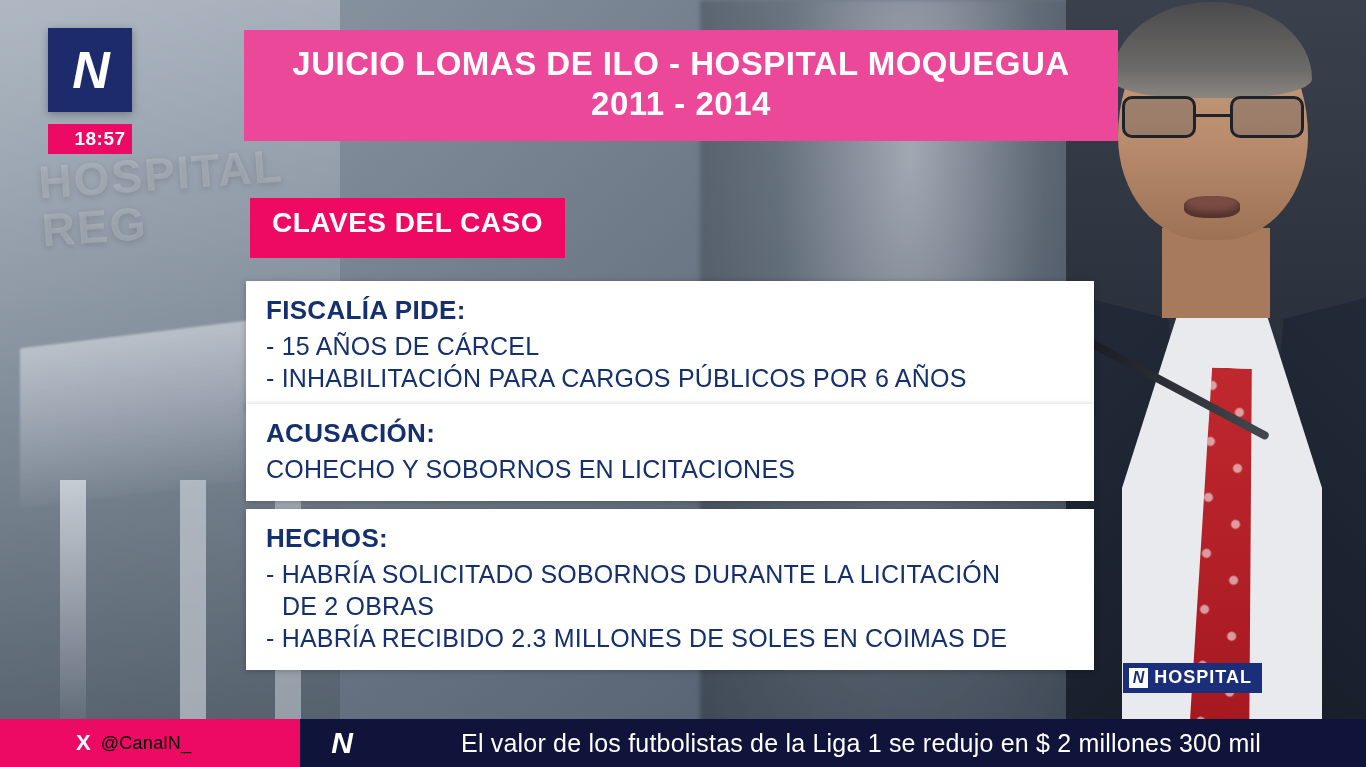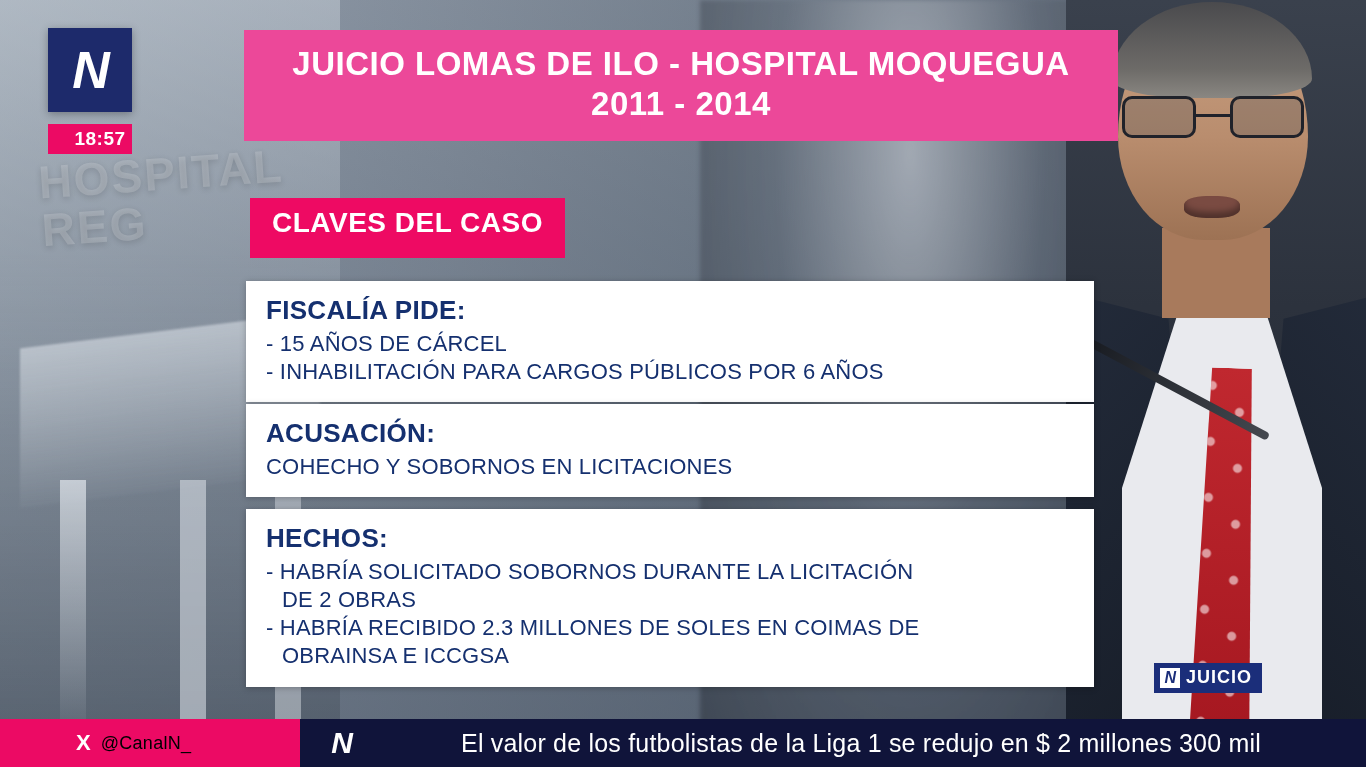--- a/index.html
+++ b/index.html
@@ -256,21 +256,21 @@
   .card-head {
     color: #15306f;
     font-weight: bold;
     font-size: 26px;
     letter-spacing: 0.3px;
     margin-bottom: 4px;
     text-transform: uppercase;
   }
   .card-line {
     color: #15306f;
-    font-size: 22px;
+    font-size: 25px;
     letter-spacing: 0.2px;
     line-height: 1.28;
     text-transform: uppercase;
     font-weight: 500;
   }
   .card-line.indent { padding-left: 16px; }
   #card-fiscalia { top: 281px; }
   #card-acusacion { top: 404px; }
   #card-hechos { top: 509px; }
 
@@ -398,26 +398,25 @@
   <div class="card" id="card-acusacion">
     <div class="card-head">ACUSACIÓN:</div>
     <div class="card-line">COHECHO Y SOBORNOS EN LICITACIONES</div>
   </div>
 
   <div class="card" id="card-hechos">
     <div class="card-head">HECHOS:</div>
     <div class="card-line">- HABRÍA SOLICITADO SOBORNOS DURANTE LA LICITACIÓN</div>
     <div class="card-line indent">DE 2 OBRAS</div>
     <div class="card-line">- HABRÍA RECIBIDO 2.3 MILLONES DE SOLES EN COIMAS DE</div>
-    <div class="card-line indent">OBRAINSA E ICCGSA</div>
   </div>
 
   <div class="directo">
     <span class="dn">N</span>
-    <span class="dtxt">JUICIO</span>
+    <span class="dtxt">HOSPITAL</span>
   </div>
 
   <div class="bottom">
     <div class="bb-social">
       <span class="bb-x">X</span>
       <span class="bb-handle">@CanalN_</span>
     </div>
     <div class="bb-logo">N</div>
     <div class="bb-ticker">El valor de los futbolistas de la Liga 1 se redujo en $ 2 millones 300 mil</div>
   </div>

